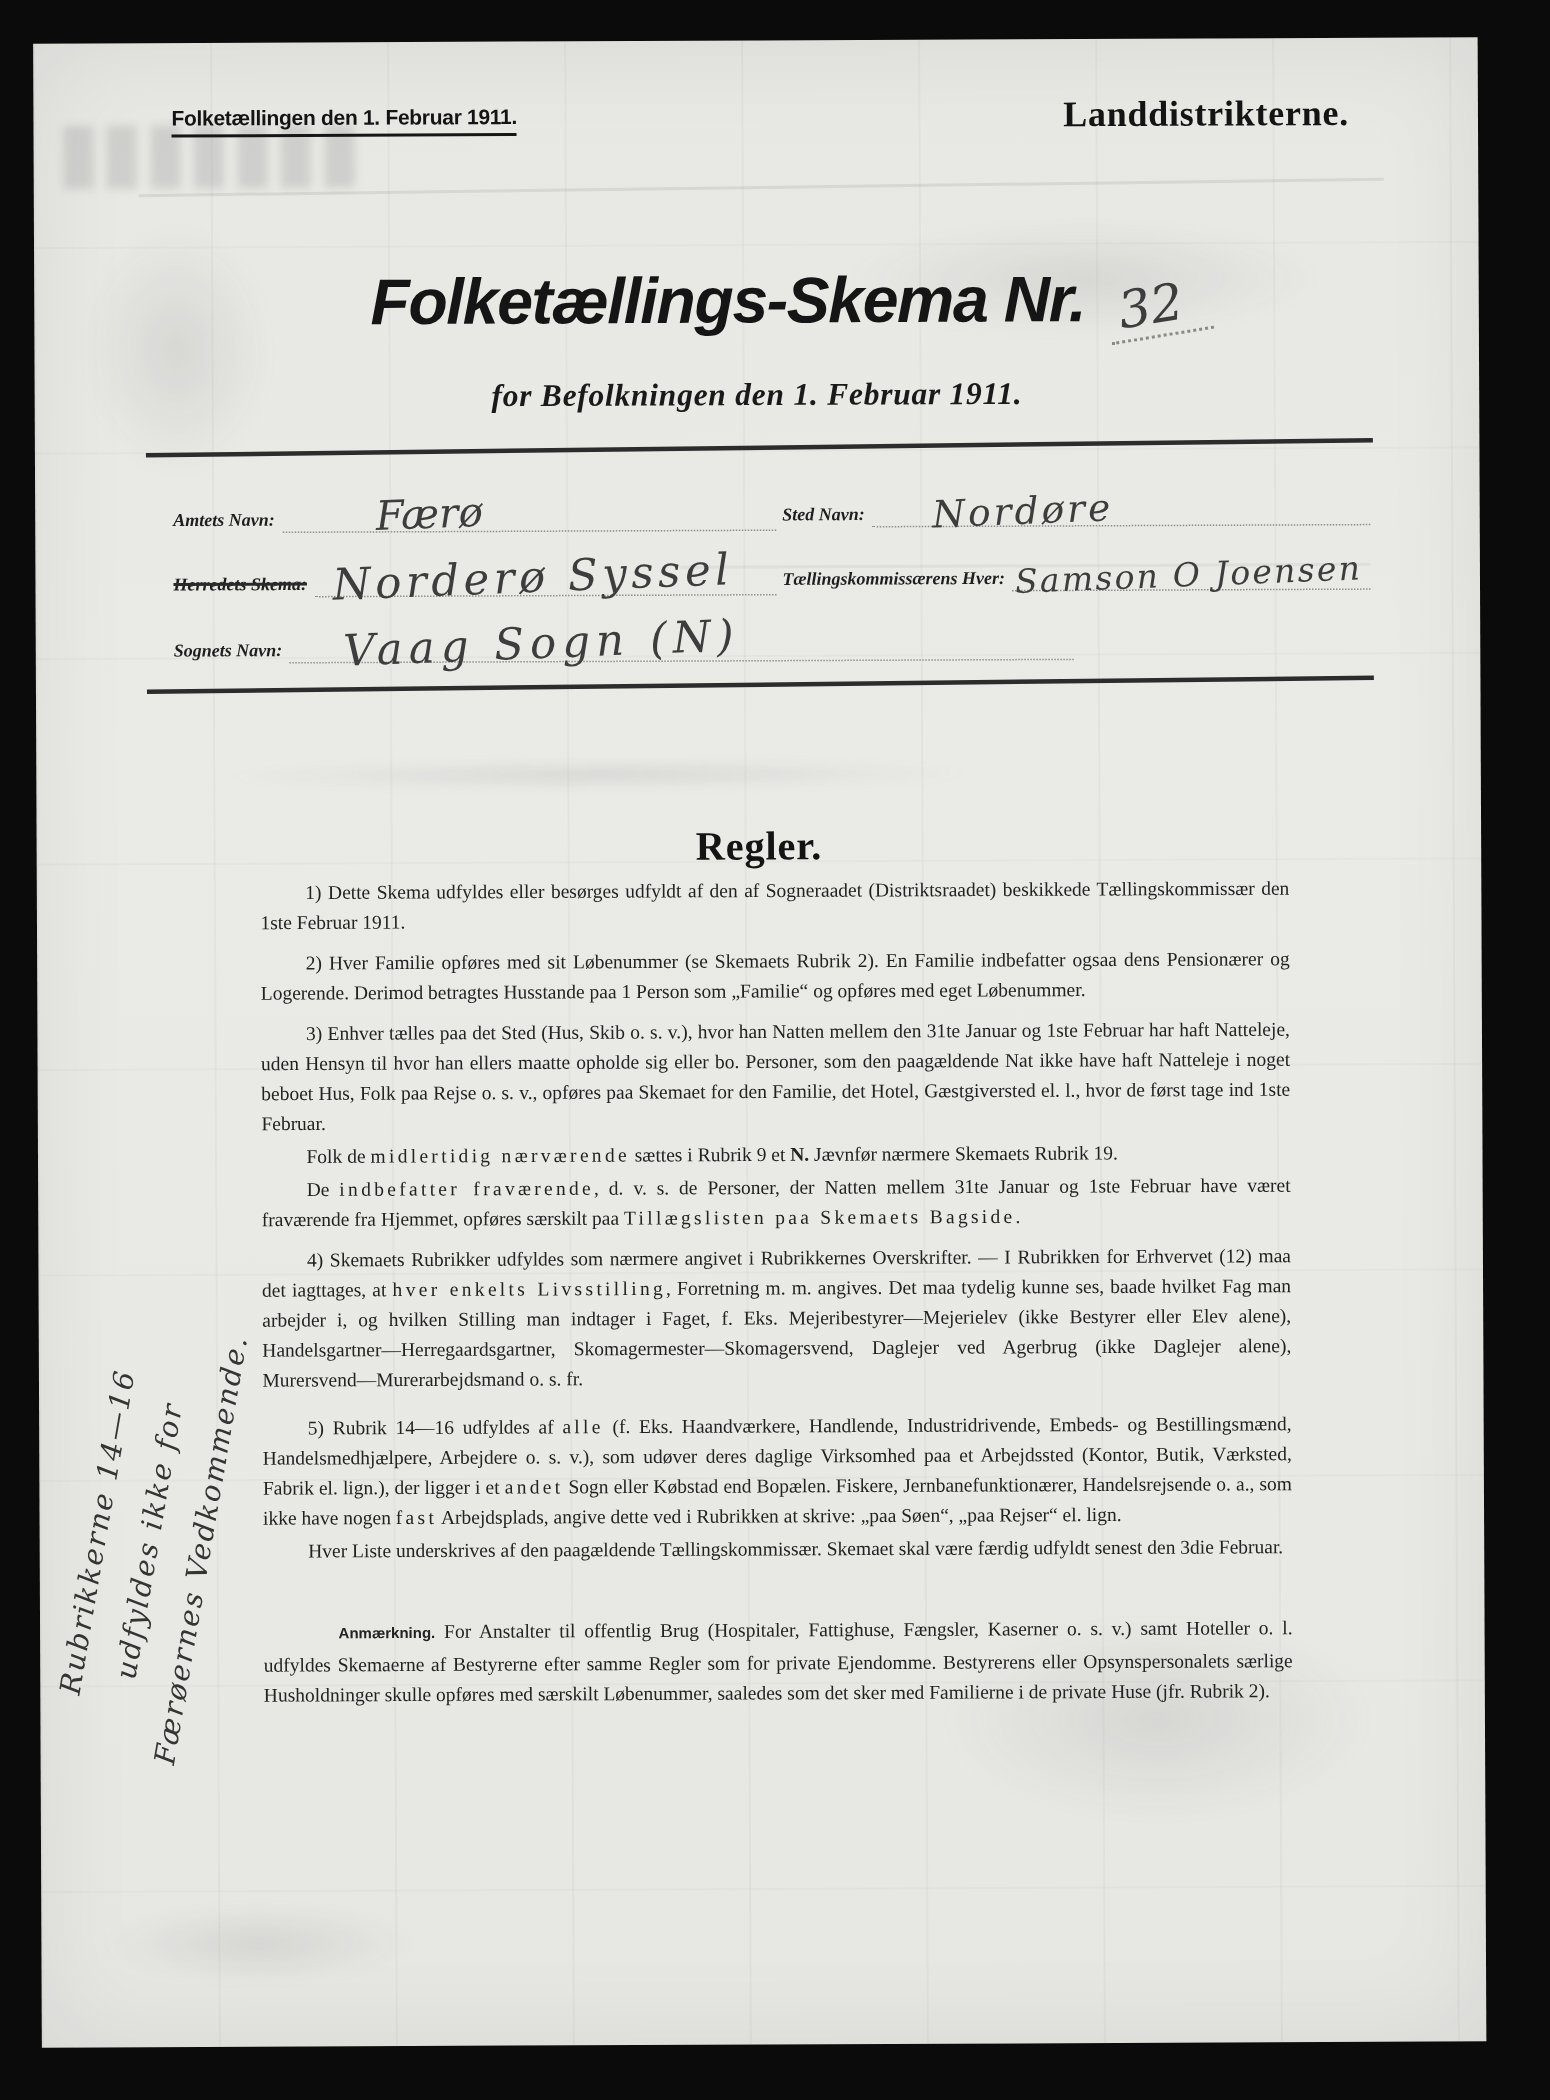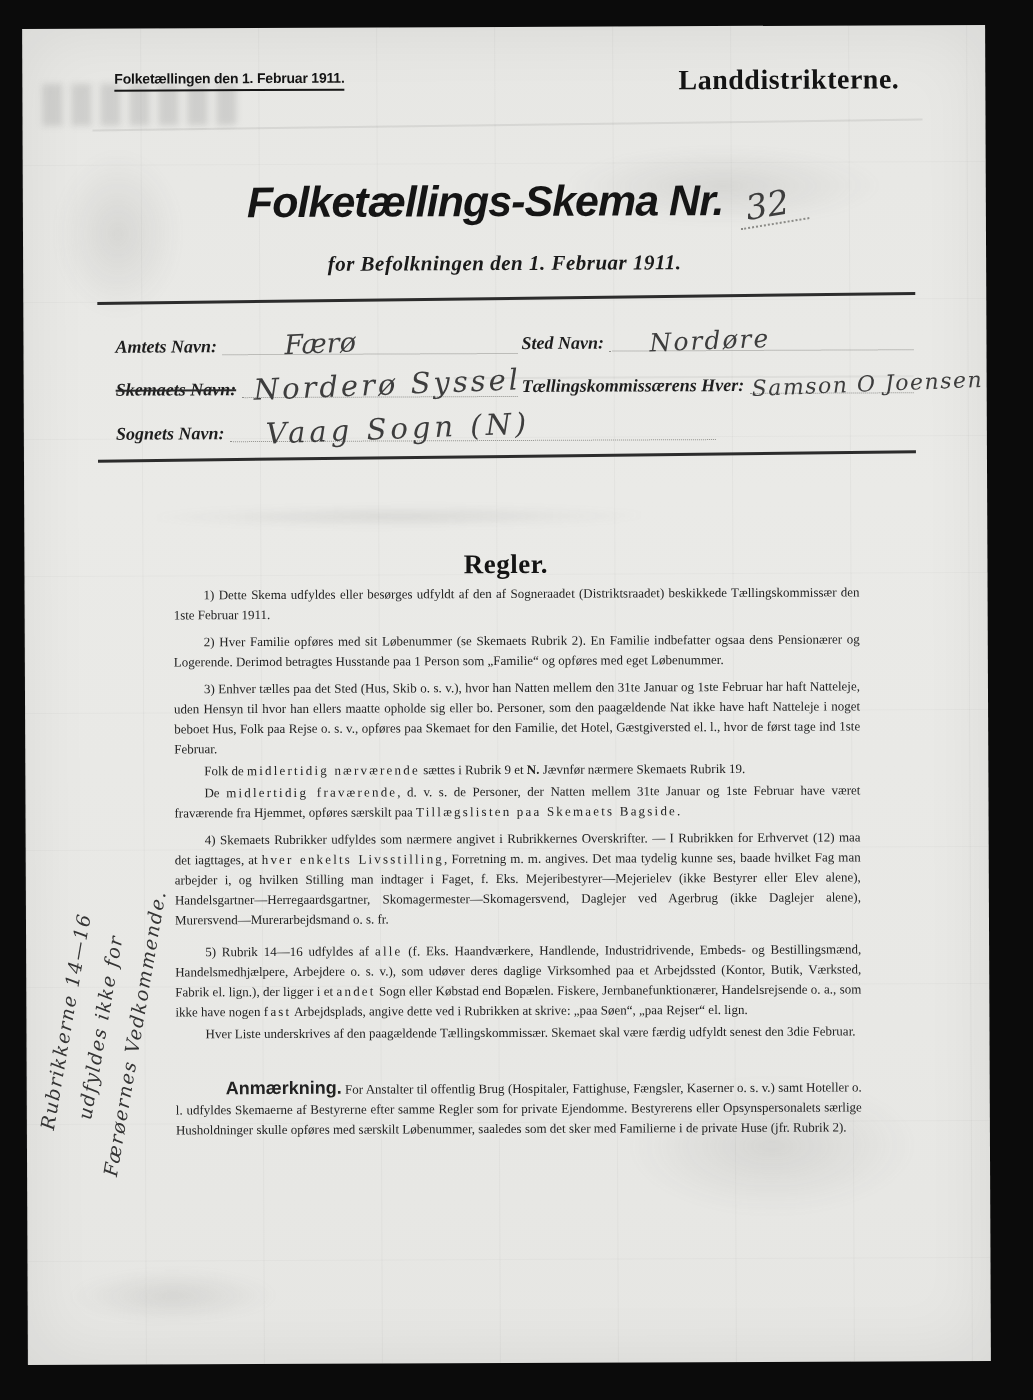--- a/index.html
+++ b/index.html
@@ -37,21 +37,21 @@
   .ghost-line{position:absolute;height:2px;background:rgba(40,40,40,0.09);}
   
   .hdr-left{
     position:absolute;left:92px;top:42px;
     font-family:"Liberation Sans","DejaVu Sans",sans-serif;
     font-weight:bold;font-size:14px;letter-spacing:-0.2px;
     border-bottom:2px solid #161616;padding-bottom:3px;color:#141414;
   }
   .hdr-right{
     position:absolute;right:86px;top:38px;
-    font-weight:bold;font-size:28px;letter-spacing:0.5px;color:#141414;
+    font-weight:bold;font-size:24px;letter-spacing:0.5px;color:#141414;
   }
   
   .title-row{
     position:absolute;left:0;top:150px;width:100%;
     display:flex;justify-content:center;align-items:flex-end;
     padding-left:45px;box-sizing:border-box;
   }
   .title-main{
     font-family:"Liberation Sans","DejaVu Sans",sans-serif;
     font-weight:bold;font-style:italic;
@@ -64,21 +64,21 @@
     border-bottom:2px dotted #8a8a86;padding:0 18px 2px 8px;line-height:1;
   }
   .subtitle{
     position:absolute;left:0;top:224px;width:100%;text-align:center;
     font-weight:bold;font-style:italic;font-size:21px;color:#1a1a1a;letter-spacing:0.5px;
   }
   .rule{position:absolute;height:2.5px;background:#2c2c2c;}
   
   .field{position:absolute;display:flex;align-items:flex-end;height:30px;}
   .flabel{
-    font-weight:bold;font-style:italic;font-size:18px;color:#1e1e1e;
+    font-weight:bold;font-style:italic;font-size:12px;color:#1e1e1e;
     white-space:nowrap;padding-right:5px;line-height:18px;
   }
   .flabel.struck{text-decoration:line-through;text-decoration-thickness:2px;text-decoration-color:#2a2a2a;}
   .fline{flex:1;border-bottom:1px dotted #8f8f8b;position:relative;height:22px;}
   .hand{
     font-family:"DejaVu Serif",serif;font-style:italic;color:#3d3d3d;
     white-space:nowrap;line-height:1;
   }
   .fval{position:absolute;bottom:-3px;transform:rotate(-2deg);}
   
@@ -88,21 +88,21 @@
   }
   .rules-block{
     position:absolute;left:149px;top:557px;width:686px;
     font-size:13px;line-height:20px;text-align:justify;color:#222;
   }
   .rules-block p{margin:0 0 7px 0;text-indent:30px;}
   .rules-block p.cont{margin-bottom:2px;}
   .rules-block p.anm{margin-top:34px;text-indent:50px;}
   .sp{letter-spacing:2.2px;}
   .b{font-weight:bold;}
-  .bs{font-weight:bold;font-family:"Liberation Sans","DejaVu Sans",sans-serif;font-size:18px;}
+  .bs{font-weight:bold;font-family:"Liberation Sans","DejaVu Sans",sans-serif;font-size:10px;}
   
   .side-note{
     position:absolute;left:-88px;top:946px;width:324px;
     transform:rotate(-80deg);
     text-align:center;
     font-family:"DejaVu Serif",serif;font-style:italic;
     font-size:19px;line-height:35px;letter-spacing:1.5px;color:#343434;
   }
 </style>
 </head>
@@ -138,21 +138,21 @@
     </span>
   </div>
   <div class="field" style="left:498px;top:295px;width:392px;">
     <span class="flabel">Sted Navn:</span>
     <span class="fline">
       <span class="fval hand" style="left:40px;font-size:25px;letter-spacing:2px;">Nordøre</span>
     </span>
   </div>
 
   <div class="field" style="left:92px;top:340px;width:402px;">
-    <span class="flabel struck">Skemaets Navn:</span>
+    <span class="flabel struck">Herredets Skema:</span>
     <span class="fline">
       <span class="fval hand" style="left:12px;font-size:29px;letter-spacing:3px;">Norderø Syssel</span>
     </span>
   </div>
   <div class="field" style="left:498px;top:338px;width:392px;">
     <span class="flabel">Tællingskommissærens Hver:</span>
     <span class="fline">
       <span class="fval hand" style="left:2px;font-size:22px;letter-spacing:1.5px;">Samson O Joensen</span>
     </span>
   </div>
@@ -166,21 +166,21 @@
 
   <div class="rule" style="left:74px;top:428px;width:818px;transform:rotate(-0.4deg);"></div>
 
   <div class="regler-h">Regler.</div>
 
   <div class="rules-block">
     <p><span>1) Dette Skema udfyldes eller besørges udfyldt af den af Sogneraadet (Distriktsraadet) beskikkede Tællingskommissær den 1ste Februar 1911.</span></p>
     <p><span>2) Hver Familie opføres med sit Løbenummer (se Skemaets Rubrik 2). En Familie indbefatter ogsaa dens Pensionærer og Logerende. Derimod betragtes Husstande paa 1 Person som „Familie“ og opføres med eget Løbenummer.</span></p>
     <p class="cont"><span>3) Enhver tælles paa det Sted (Hus, Skib o. s. v.), hvor han Natten mellem den 31te Januar og 1ste Februar har haft Natteleje, uden Hensyn til hvor han ellers maatte opholde sig eller bo. Personer, som den paagældende Nat ikke have haft Natteleje i noget beboet Hus, Folk paa Rejse o. s. v., opføres paa Skemaet for den Familie, det Hotel, Gæstgiversted el. l., hvor de først tage ind 1ste Februar.</span></p>
     <p class="cont"><span>Folk de </span><span class="sp">midlertidig nærværende</span><span> sættes i Rubrik 9 et </span><span class="b">N.</span><span> Jævnfør nærmere Skemaets Rubrik 19.</span></p>
-    <p><span>De </span><span class="sp">midlertidig fraværende</span><span>, d. v. s. de Personer, der Natten mellem 31te Januar og 1ste Februar have været fraværende fra Hjemmet, opføres særskilt paa </span><span class="sp">Tillægslisten paa Skemaets Bagside.</span></p>
+    <p><span>De </span><span class="sp">indbefatter fraværende</span><span>, d. v. s. de Personer, der Natten mellem 31te Januar og 1ste Februar have været fraværende fra Hjemmet, opføres særskilt paa </span><span class="sp">Tillægslisten paa Skemaets Bagside.</span></p>
     <p style="margin-bottom:12px;"><span>4) Skemaets Rubrikker udfyldes som nærmere angivet i Rubrikkernes Overskrifter. — I Rubrikken for Erhvervet (12) maa det iagttages, at </span><span class="sp">hver enkelts Livsstilling</span><span>, Forretning m. m. angives. Det maa tydelig kunne ses, baade hvilket Fag man arbejder i, og hvilken Stilling man indtager i Faget, f. Eks. Mejeribestyrer—Mejerielev (ikke Bestyrer eller Elev alene), Handelsgartner—Herregaardsgartner, Skomagermester—Skomagersvend, Daglejer ved Agerbrug (ikke Daglejer alene), Murersvend—Murerarbejdsmand o. s. fr.</span></p>
     <p class="cont"><span>5) Rubrik 14—16 udfyldes af </span><span class="sp">alle</span><span> (f. Eks. Haandværkere, Handlende, Industridrivende, Embeds- og Bestillingsmænd, Handelsmedhjælpere, Arbejdere o. s. v.), som udøver deres daglige Virksomhed paa et Arbejdssted (Kontor, Butik, Værksted, Fabrik el. lign.), der ligger i et </span><span class="sp">andet</span><span> Sogn eller Købstad end Bopælen. Fiskere, Jernbanefunktionærer, Handelsrejsende o. a., som ikke have nogen </span><span class="sp">fast</span><span> Arbejdsplads, angive dette ved i Rubrikken at skrive: „paa Søen“, „paa Rejser“ el. lign.</span></p>
     <p><span>Hver Liste underskrives af den paagældende Tællingskommissær. Skemaet skal være færdig udfyldt senest den 3die Februar.</span></p>
     <p class="anm"><span class="bs">Anmærkning.</span><span> For Anstalter til offentlig Brug (Hospitaler, Fattighuse, Fængsler, Kaserner o. s. v.) samt Hoteller o. l. udfyldes Skemaerne af Bestyrerne efter samme Regler som for private Ejendomme. Bestyrerens eller Opsynspersonalets særlige Husholdninger skulle opføres med særskilt Løbenummer, saaledes som det sker med Familierne i de private Huse (jfr. Rubrik 2).</span></p>
   </div>
 
   <div class="side-note">
     <div>Rubrikkerne 14—16</div>
     <div>udfyldes ikke for</div>
     <div>Færøernes Vedkommende.</div>

